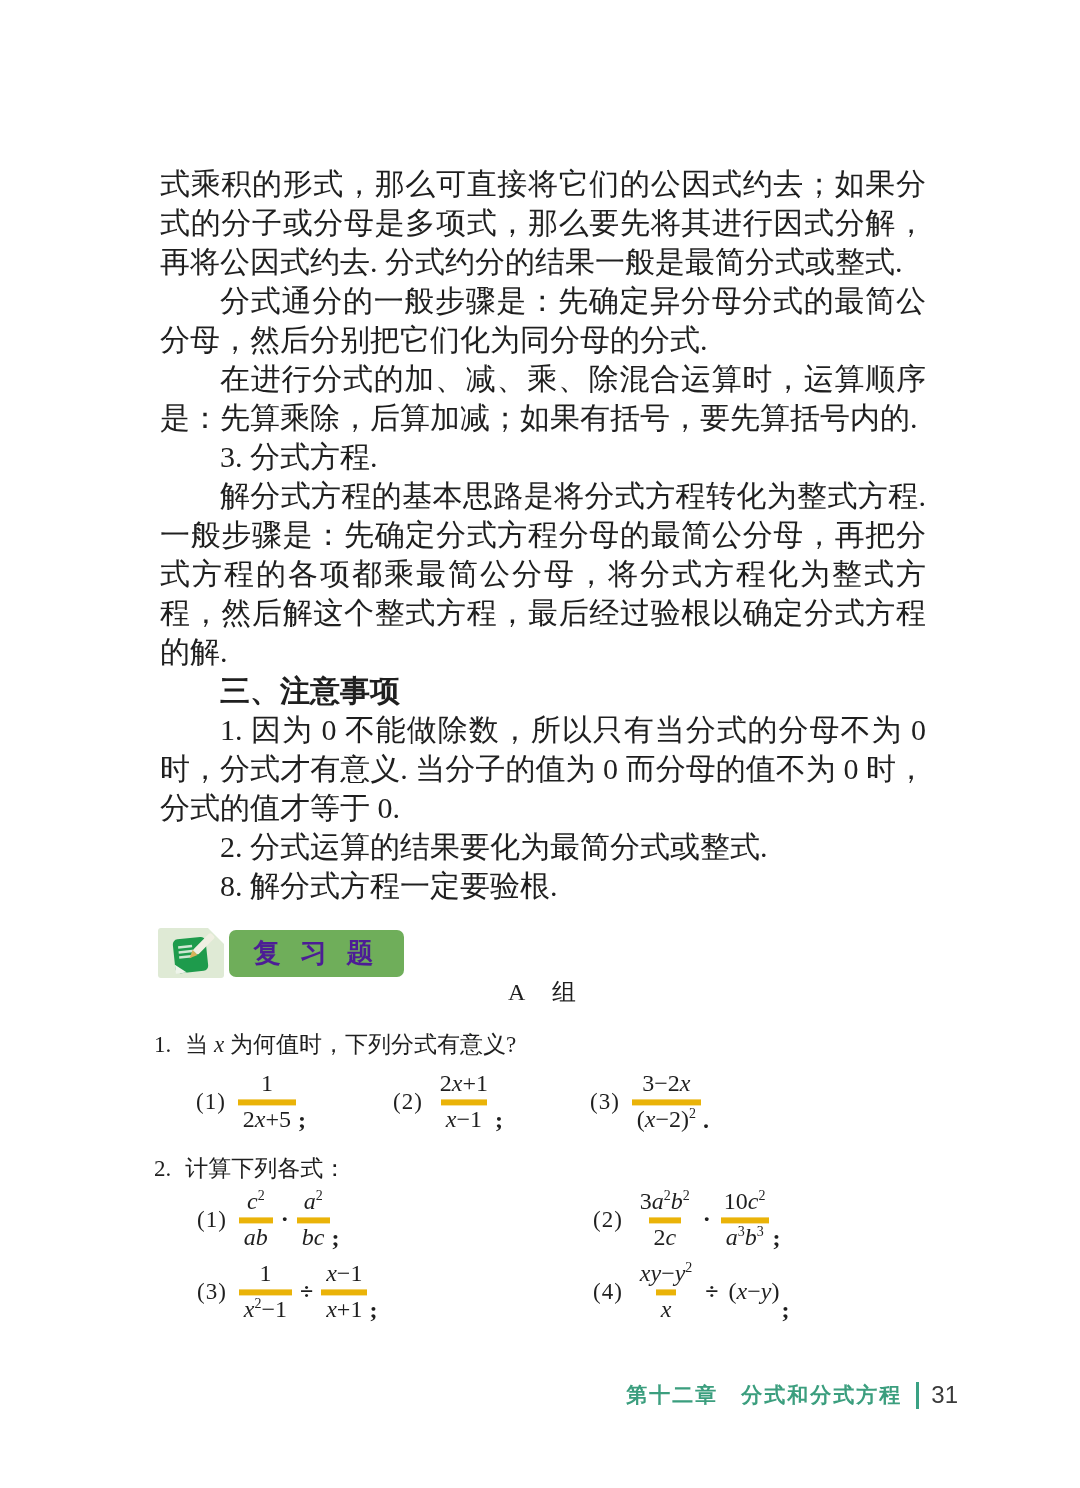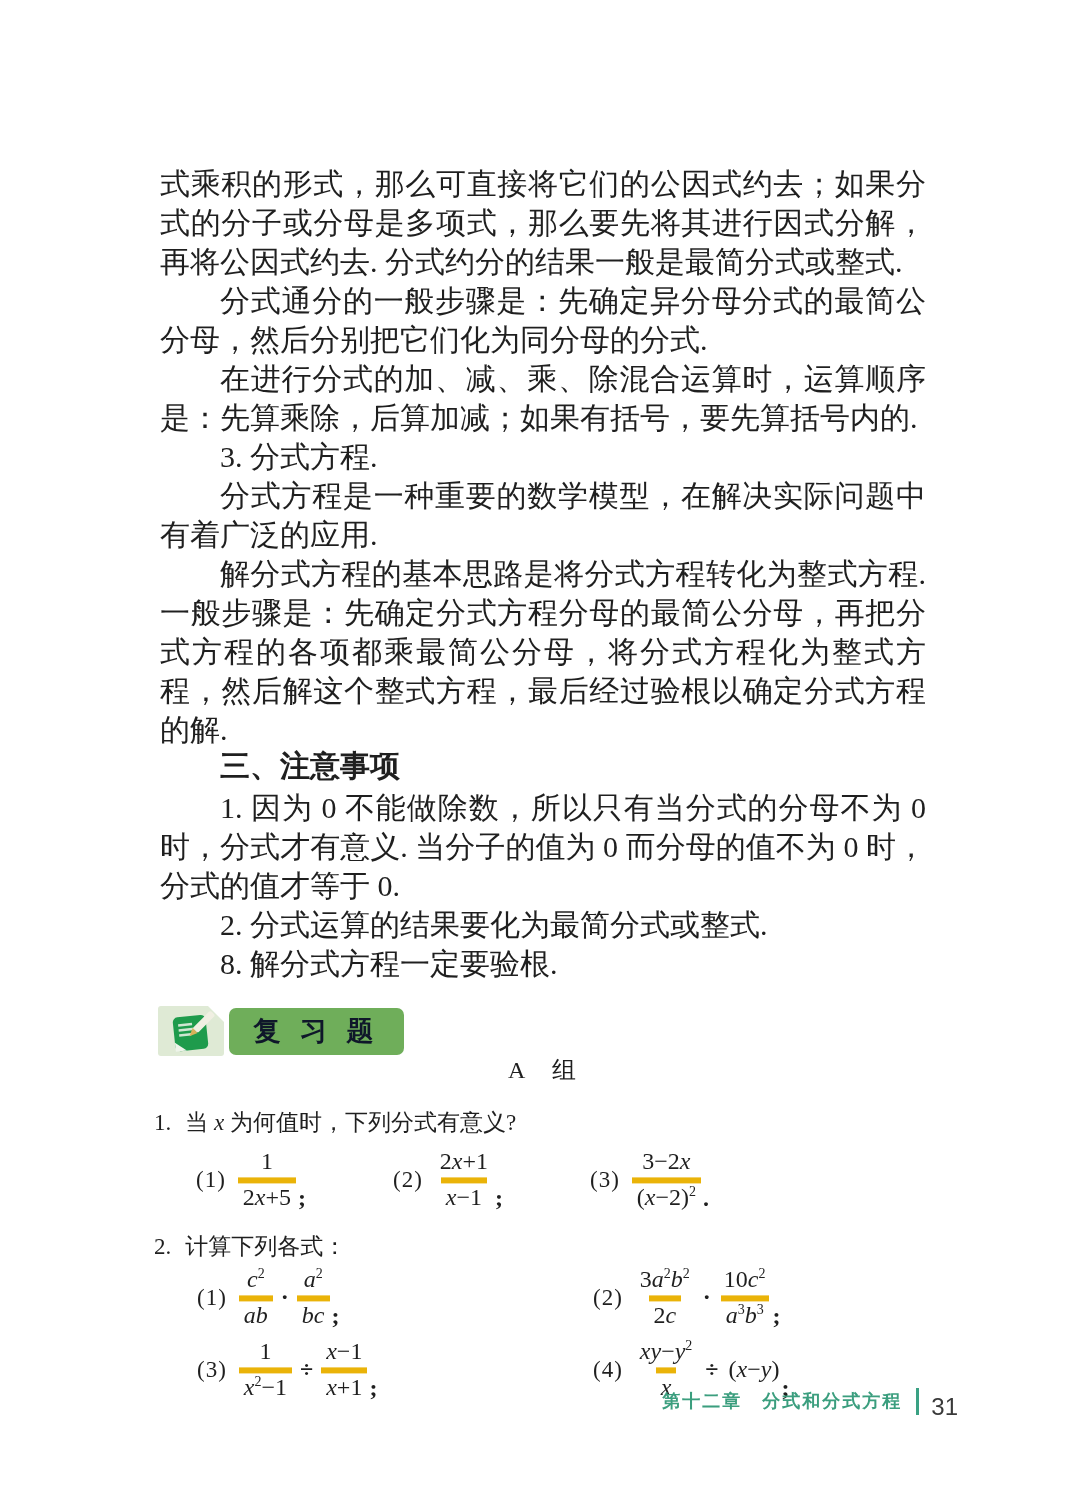--- a/index.html
+++ b/index.html
@@ -1,28 +1,28 @@
 <!DOCTYPE html>
 <html><head>
 <meta charset="utf-8">
 <style>
   html,body{margin:0;padding:0;background:#fff;}
   .page{position:relative;width:1080px;height:1488px;background:#ffffff;overflow:hidden;
         font-family:"Liberation Serif","DejaVu Serif",serif;color:#1f1f1f;}
   .content{position:absolute;left:160px;top:164px;width:766px;}
   p.body{margin:0;font-size:30px;line-height:39px;text-align:justify;text-justify:inter-ideograph;}
   p.indent{text-indent:2em;}
-  p.heading{font-family:Liberation Mono, monospace;font-weight:bold;}
+  p.heading{font-family:Liberation Sans, sans-serif;font-weight:bold;}
   
   .banner{display:flex;align-items:center;margin-top:23px;margin-left:-2px;height:50px;}
   .banner-icon{width:66px;height:50px;flex:0 0 auto;}
   .banner-pill{margin-left:5px;width:175px;height:47px;background:#6fae5a;border-radius:7px;
                display:flex;align-items:center;justify-content:center;
                font-family:"Liberation Sans","DejaVu Sans",sans-serif;font-weight:bold;
-               font-size:27px;color:#0f172a;letter-spacing:6px;}
+               font-size:27px;color:#4c1d95;letter-spacing:6px;}
   
   .group-head{text-align:center;font-size:24px;line-height:28px;letter-spacing:2px;}
   
   .ex-head{margin:0;margin-top:24px;font-size:23px;line-height:30px;display:flex;}
   .ex-head.tight{margin-top:10px;}
   .ex-num{flex:0 0 auto;margin-left:-6px;margin-right:14px;}
   .ex-row{position:relative;height:84px;}
   .ex-row.short{height:72px;}
   .mi{position:absolute;top:50%;transform:translateY(-50%);display:flex;align-items:center;
       white-space:nowrap;font-size:24px;}
@@ -36,35 +36,34 @@
   .frac .den{border-top:6px solid #eab308;}
   .frac .num,.frac .den{padding:1px 5px;}
   .mop{padding:0 8px;font-weight:bold;}
   .mtxt{padding-left:2px;}
   .mtail{font-weight:bold;align-self:flex-end;padding-left:2px;}
   i{font-style:italic;font-family:"Liberation Serif","DejaVu Serif",serif;}
   sup{font-size:14px;line-height:0;}
   
   .footer{position:absolute;top:1381px;right:122px;display:flex;align-items:center;
           font-family:"Liberation Sans","DejaVu Sans",sans-serif;}
-  .footer-chapter{color:#3b9e7e;font-size:18px;font-weight:bold;letter-spacing:2px;}
+  .footer-chapter{color:#3b9e7e;font-size:21px;font-weight:bold;letter-spacing:2px;}
   .footer-bar{width:3px;height:27px;background:#3aa183;margin:0 12px 0 14px;}
-  .footer-page{color:#3a3a3a;font-size:24px;margin-top:12px;}
+  .footer-page{color:#3a3a3a;font-size:24px;}
 </style>
 </head>
 <body>
 
 <div class="page">
   <div class="content">
 
     <p class="body">式乘积的形式，那么可直接将它们的公因式约去；如果分式的分子或分母是多项式，那么要先将其进行因式分解，再将公因式约去. 分式约分的结果一般是最简分式或整式.</p>
     <p class="body indent">分式通分的一般步骤是：先确定异分母分式的最简公分母，然后分别把它们化为同分母的分式.</p>
     <p class="body indent">在进行分式的加、减、乘、除混合运算时，运算顺序是：先算乘除，后算加减；如果有括号，要先算括号内的.</p>
     <p class="body indent">3. 分式方程.</p>
-    <p class="body indent">分式方程是一种重要的数学模型，在解决实际问题中有着广泛的应用.</p>
     <p class="body indent">解分式方程的基本思路是将分式方程转化为整式方程. 一般步骤是：先确定分式方程分母的最简公分母，再把分式方程的各项都乘最简公分母，将分式方程化为整式方程，然后解这个整式方程，最后经过验根以确定分式方程的解.</p>
     <p class="body indent heading">三、注意事项</p>
     <p class="body indent">1. 因为 0 不能做除数，所以只有当分式的分母不为 0 时，分式才有意义. 当分子的值为 0 而分母的值不为 0 时，分式的值才等于 0.</p>
     <p class="body indent">2. 分式运算的结果要化为最简分式或整式.</p>
     <p class="body indent">8. 解分式方程一定要验根.</p>
 
     <div class="banner">
       <span class="banner-icon">
         <svg width="66" height="50" viewBox="0 0 66 50">
           <rect x="0" y="0" width="66" height="50" rx="3" fill="#dfead5"></rect>

